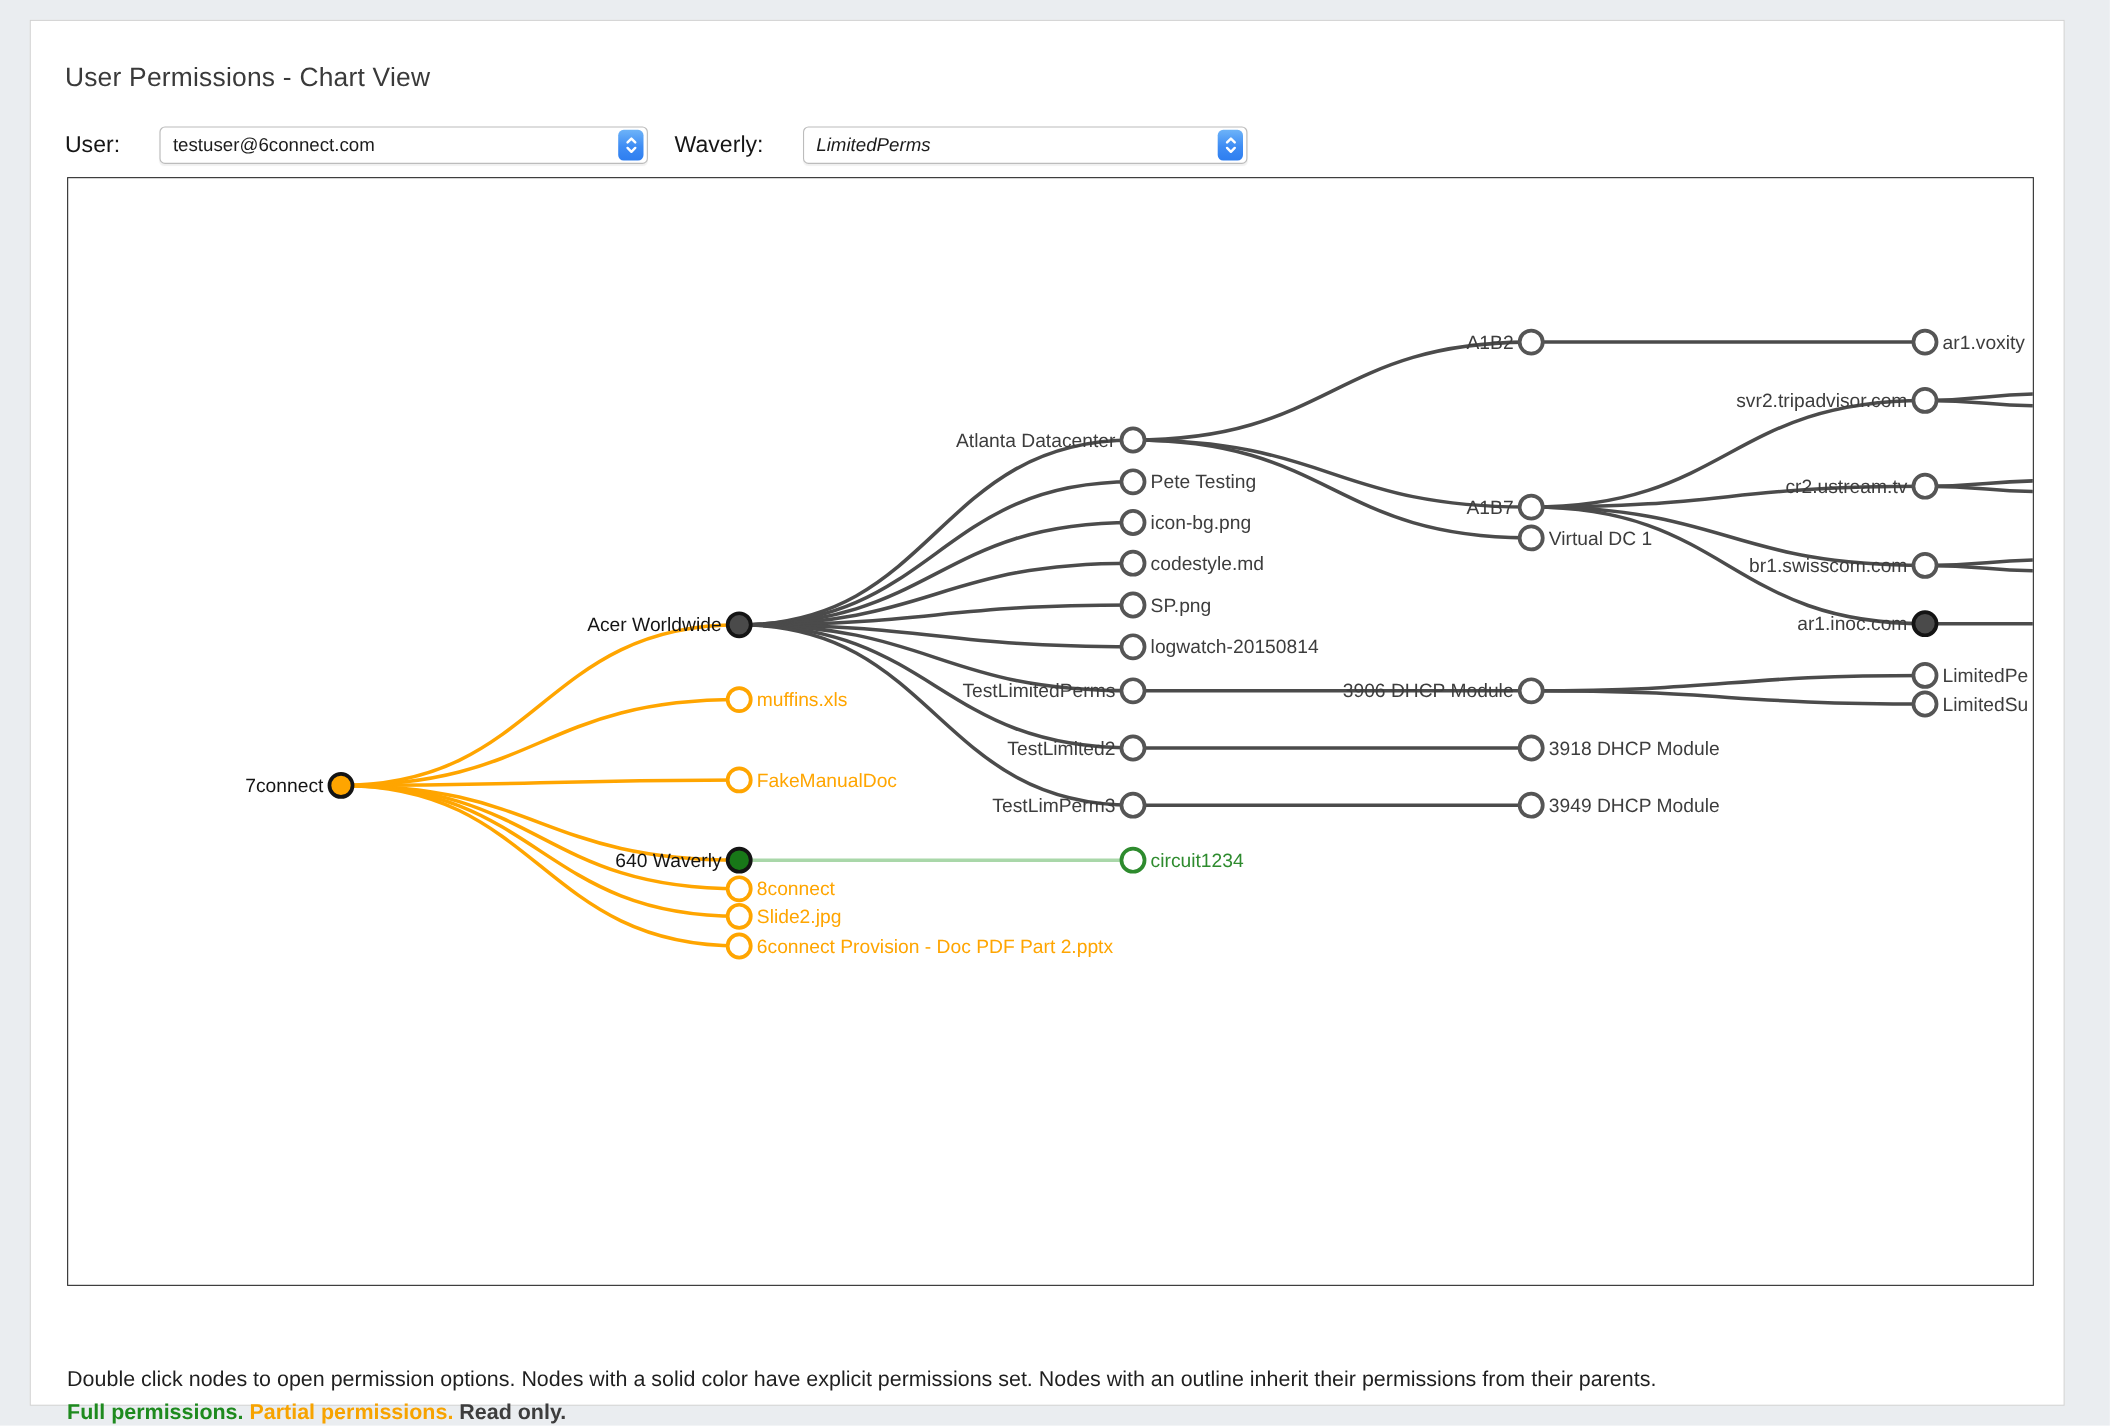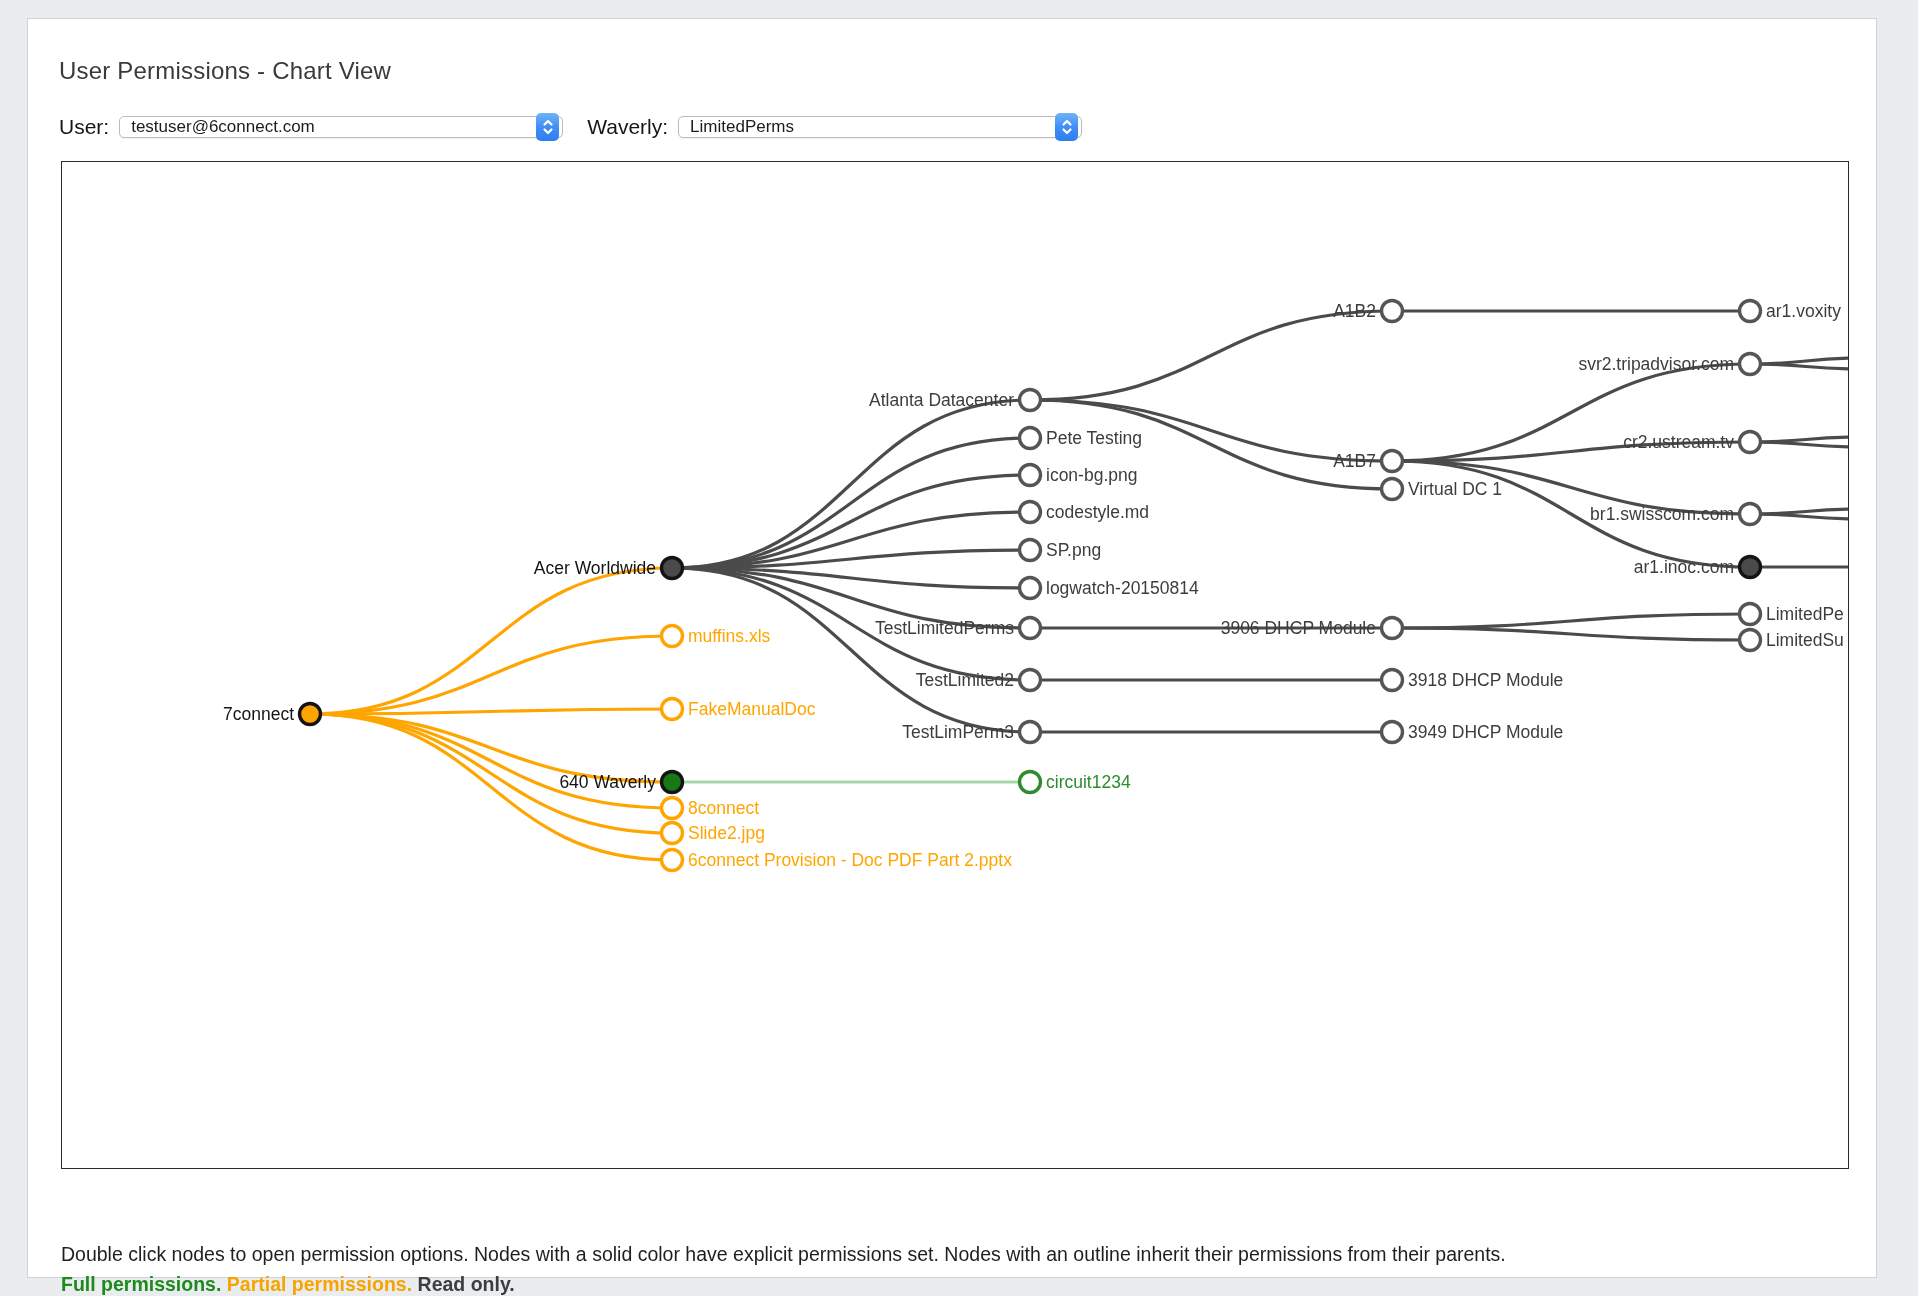--- a/index.html
+++ b/index.html
@@ -18,38 +18,39 @@
     position:absolute; left:31px; top:38px;
     font-size:24px; color:#3a3a3a; letter-spacing:0.2px;
   }
   .controls {
     position:absolute; left:31px; top:96px;
     display:flex; align-items:center;
   }
   .ctl-label { font-size:21px; color:#161616; margin-right:10px; }
   .ctl-label.second { margin-left:24px; }
   .mac-select {
-    height:22px; background:#ffffff;
+    height:34px; background:#ffffff;
     border:1px solid #bcbcbc; border-radius:5px;
     box-shadow:0 1px 1px rgba(0,0,0,0.06);
     display:flex; align-items:center; justify-content:space-between;
     cursor:default;
+    margin-left:26px;
   }
   .mac-select .val {
     font-size:17px; color:#1c1c1c; padding-left:11px;
     white-space:nowrap; overflow:hidden;
   }
   .stepper {
     width:23px; height:28px; margin-right:3px; border-radius:5px;
     background:linear-gradient(180deg,#6db3f8 0%,#3e8cf4 55%,#2e7ef0 100%);
     display:flex; align-items:center; justify-content:center;
     flex:none;
   }
   .sel-user { width:444px; }
-  .sel-groups { width:404px; }
+  .sel-groups { width:404px;font-style:italic; }
   .chart-box {
     position:absolute; left:33px; top:142px;
     width:1788px; height:1008px;
     border:1px solid #2b2b2b; background:#fff;
   }
   .chart-box svg { display:block; }
   .footer {
     position:absolute; left:33px; top:1220px; width:1760px;
     font-size:19.5px; color:#1f1f1f; line-height:1.55;
   }

